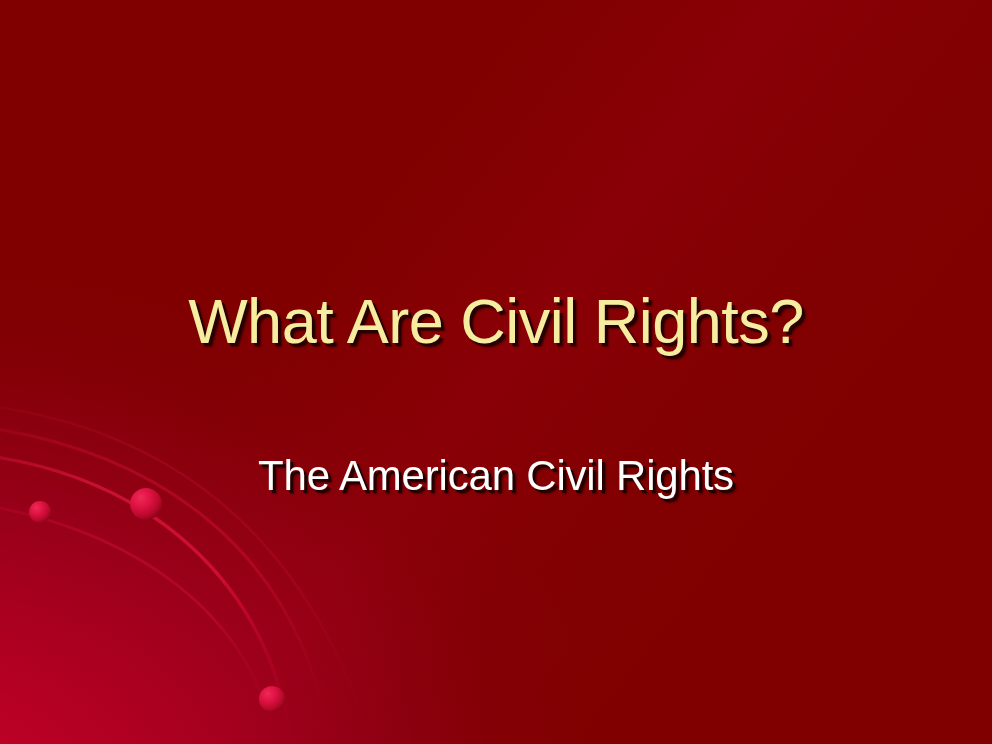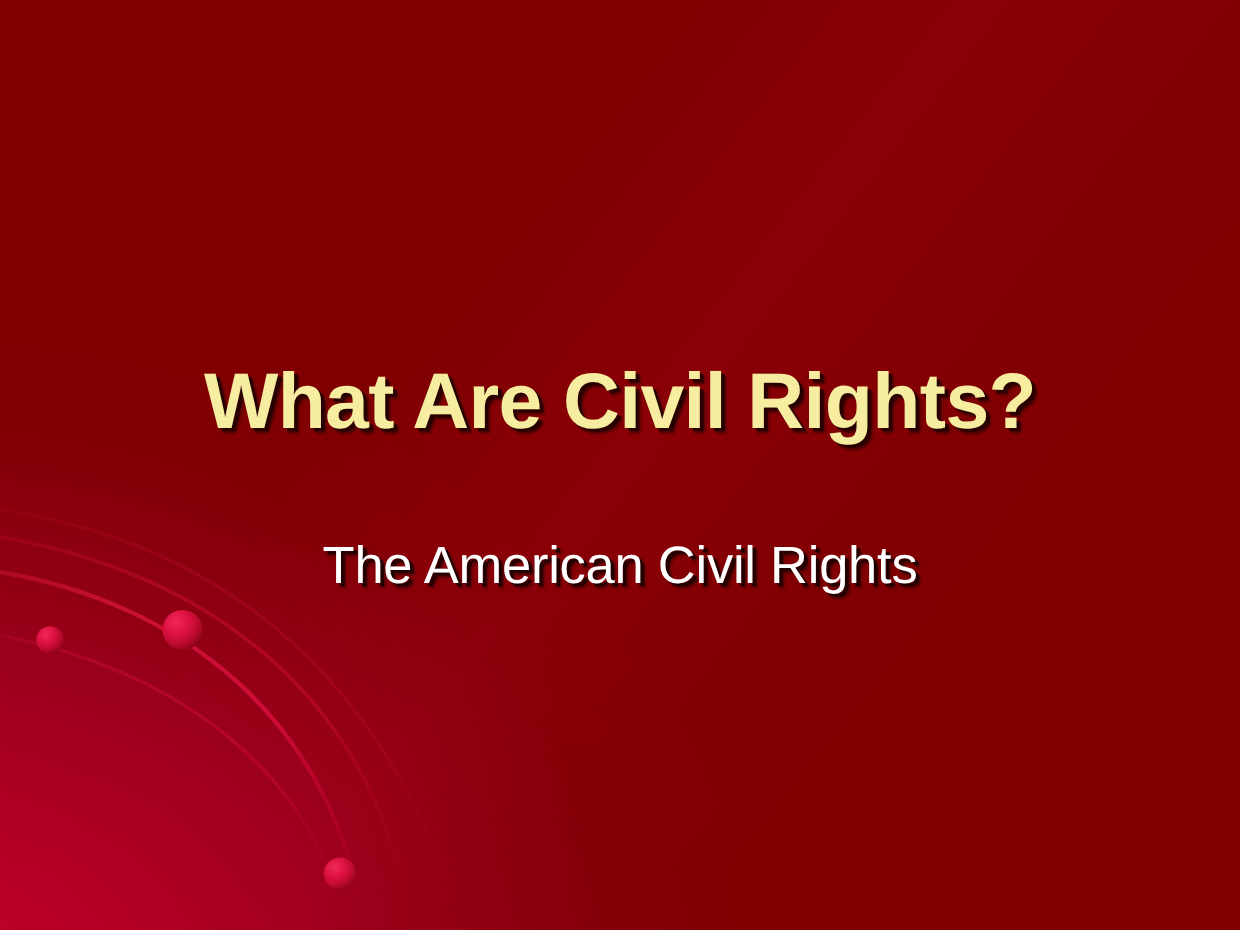--- a/index.html
+++ b/index.html
@@ -66,21 +66,21 @@
   .decor svg { display: block; width: 100%; height: 100%; }
 
   
   .title {
     position: absolute;
     left: 0;
     right: 0;
     top: 246px;
     text-align: center;
     font-size: 63px;
-    font-weight: bold;
+    font-weight: normal;
     line-height: 1.06;
     letter-spacing: -0.5px;
     color: #f6eda0;
     text-shadow:
       3px 3px 0 rgba(38,0,0,0.92),
       4px 4px 2px rgba(20,0,0,0.55);
     white-space: nowrap;
   }
 
   .subtitle {
@@ -92,21 +92,21 @@
     text-align: center;
     font-size: 42px;
     font-weight: normal;
     line-height: 1.26;
     letter-spacing: -0.2px;
     color: #ffffff;
     text-shadow:
       3px 3px 0 rgba(30,0,0,0.88),
       4px 4px 2px rgba(15,0,0,0.5);
   }
-  .subtitle .line { display: block; }
+  .subtitle .line { display: block; margin-top: 24px; }
 </style>
 </head>
 <body>
 
 <div id="slide">
 
   <div class="bg-base"></div>
   <div class="bg-glow"></div>
   <div class="bg-sheen"></div>
 

